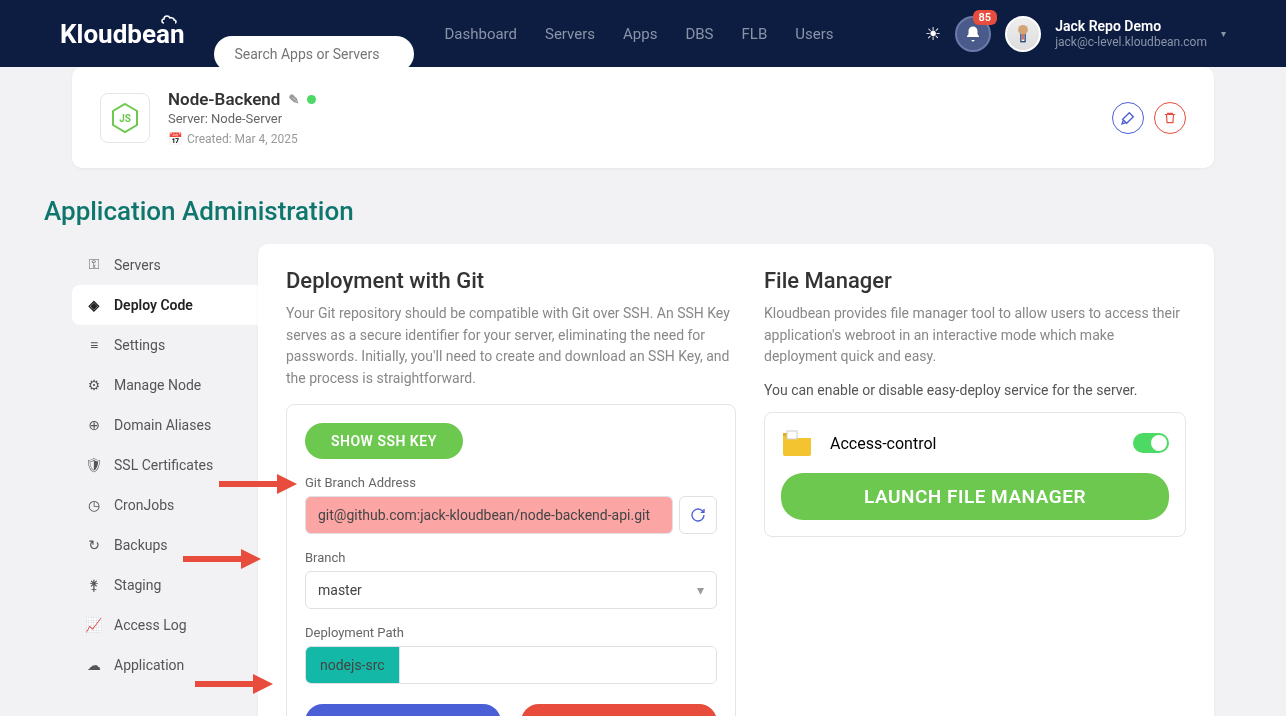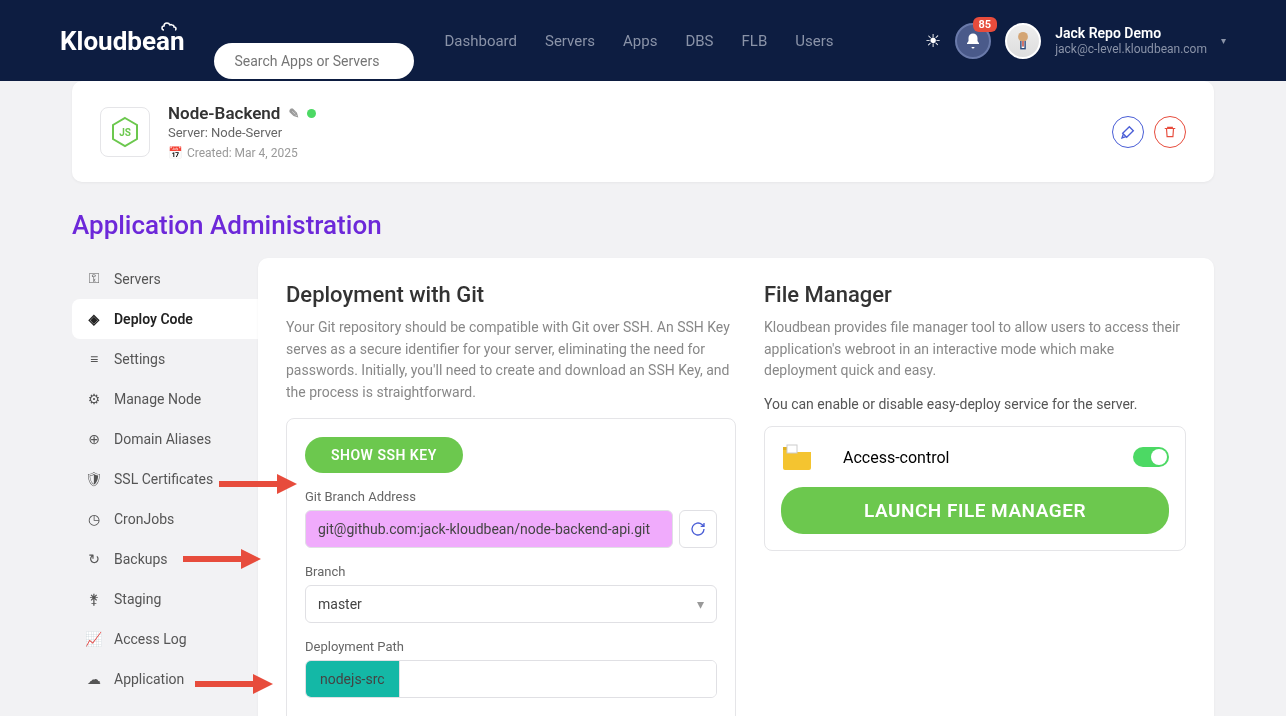--- a/index.html
+++ b/index.html
@@ -1,17 +1,17 @@
 <!DOCTYPE html>
 <html><head>
 <meta charset="utf-8">
 <style>
 * { margin:0; padding:0; box-sizing:border-box; font-family:-apple-system,BlinkMacSystemFont,'Segoe UI',Roboto,sans-serif; }
 body { background:#f2f2f4; width:1286px; height:716px; overflow:hidden; }
-.topbar { background:#0d1d41; height:81px; display:flex; align-items:center; padding:0 60px 0 60px; }
+.topbar { background:#0d1d41; height:67px; display:flex; align-items:center; padding:0 60px 0 60px; }
 .logo { color:#fff; font-size:26px; font-weight:700; display:flex; align-items:center; }
 .logo .cloud { display:inline-block; margin-left:2px; }
 .search { background:#fff; border-radius:22px; padding:10px 20px; margin-left:30px; width:200px; border:none; font-size:14px; color:#555;margin-top:40px; }
 .topnav { display:flex; gap:28px; margin-left:30px; }
 .topnav a { color:#8a93a8; font-size:15px; text-decoration:none; }
 .topright { margin-left:auto; display:flex; align-items:center; gap:14px; }
 .sun-icon { color:#fff; font-size:18px; }
 .bell { position:relative; width:36px; height:36px; border-radius:50%; background:#4a5a8a; display:flex; align-items:center; justify-content:center; border:2px solid #6a7aaa; }
 .bell svg { width:18px; height:18px; fill:#fff; }
 .badge { position:absolute; top:-8px; right:-8px; background:#e74c3c; color:#fff; font-size:11px; border-radius:6px; padding:1px 6px; font-weight:600; }
@@ -28,53 +28,53 @@
 .appmeta .title { font-size:17px; font-weight:600; color:#333; display:flex; align-items:center; gap:8px; }
 .appmeta .title .pencil { color:#999; font-size:13px; }
 .appmeta .title .dot { width:9px; height:9px; background:#4cd964; border-radius:50%; }
 .appmeta .sub { font-size:13px; color:#666; margin-top:2px; }
 .appmeta .created { font-size:12px; color:#999; margin-top:6px; display:flex; align-items:center; gap:4px; }
 .appactions { margin-left:auto; display:flex; gap:10px; }
 .iconbtn { width:32px; height:32px; border-radius:50%; border:1px solid #ccc; display:flex; align-items:center; justify-content:center; background:#fff; cursor:pointer; }
 .iconbtn.rocket { border-color:#4a5ed6; color:#4a5ed6; }
 .iconbtn.trash { border-color:#e74c3c; color:#e74c3c; }
 
-.pagetitle { font-size:26px; color:#6d28d9; margin:28px 72px 18px; font-weight:500; }
+.pagetitle { font-size:26px; color:#0f766e; margin:28px 44px 18px; font-weight:500; }
 
 .content { display:flex; margin:0 72px; gap:0; }
 .sidebar { width:186px; background:transparent; }
 .sideitem { display:flex; align-items:center; gap:12px; padding:12px 14px; font-size:14px; color:#555; cursor:pointer; }
 .sideitem.active { background:#fff; border-radius:8px 0 0 8px; font-weight:600; color:#222; }
 .sideitem .icon { width:16px; display:flex; justify-content:center; }
 
 .main { flex:1; display:flex; gap:0; }
 .panels-wrap { background:#fff; border-radius:10px; flex:1; display:flex; padding:24px 28px; gap:28px; box-shadow:0 1px 3px rgba(0,0,0,0.05); }
 
 .panel { flex:1; }
 .panel h2 { font-size:22px; color:#333; font-weight:500; margin-bottom:10px; }
 .panel .desc { font-size:14px; color:#888; line-height:1.55; margin-bottom:14px; }
 .panel .desc2 { font-size:14px; color:#555; margin-bottom:14px; }
 
 .formbox { border:1px solid #e5e5e8; border-radius:8px; padding:18px; }
 .btn-green { background:#6cc84e; color:#fff; border:none; border-radius:20px; padding:10px 26px; font-size:14px; font-weight:600; letter-spacing:0.5px; cursor:pointer; }
 .btn-green.wide { width:100%; border-radius:22px; padding:12px; font-size:19px; }
 .label { font-size:13px; color:#666; margin:16px 0 6px; }
 .inputrow { display:flex; gap:6px; }
-.txtinput { flex:1; border:1px solid #e0e0e4; background:#f0abfc; border-radius:6px; padding:10px 12px; font-size:14px; color:#444; }
+.txtinput { flex:1; border:1px solid #e0e0e4; background:#fca5a5; border-radius:6px; padding:10px 12px; font-size:14px; color:#444; }
 .refreshbtn { width:38px; border:1px solid #e0e0e4; border-radius:6px; background:#fff; display:flex; align-items:center; justify-content:center; cursor:pointer; color:#4a5ed6; }
 .selectbox { width:100%; border:1px solid #e0e0e4; background:#fff; border-radius:6px; padding:10px 12px; font-size:14px; color:#444; display:flex; justify-content:space-between; align-items:center; cursor:pointer; }
 .pathbox { display:flex; border:1px solid #e0e0e4; border-radius:6px; overflow:hidden; }
 .pathbox .prefix { background:#14b8a6; padding:10px 14px; font-size:14px; color:#444; border-right:1px solid #e0e0e4; }
 .pathbox input { flex:1; border:none; padding:10px 12px; font-size:14px; }
 .btnrow { display:flex; gap:20px; margin-top:20px; }
 .btn-blue { flex:1; background:#4a5ed6; color:#fff; border:none; border-radius:20px; padding:10px; font-size:14px; font-weight:500; cursor:pointer; }
 .btn-red { flex:1; background:#e74c3c; color:#fff; border:none; border-radius:20px; padding:10px; font-size:14px; font-weight:500; cursor:pointer; }
 
 .fmgr-box { border:1px solid #e5e5e8; border-radius:8px; padding:16px; }
-.fmgr-row { display:flex; align-items:center; gap:30px; margin-bottom:16px; }
+.fmgr-row { display:flex; align-items:center; gap:17px; margin-bottom:16px; }
 .folder-icon { width:32px; height:28px; }
 .toggle { margin-left:auto; width:36px; height:20px; background:#4cd964; border-radius:10px; position:relative; cursor:pointer; }
 .toggle::after { content:''; position:absolute; right:2px; top:2px; width:16px; height:16px; background:#fff; border-radius:50%; }
 
 .arrow { position:absolute; width:80px; height:24px; pointer-events:none; }
 .arrow svg { width:100%; height:100%; }
 </style>
 </head>
 <body>
 

